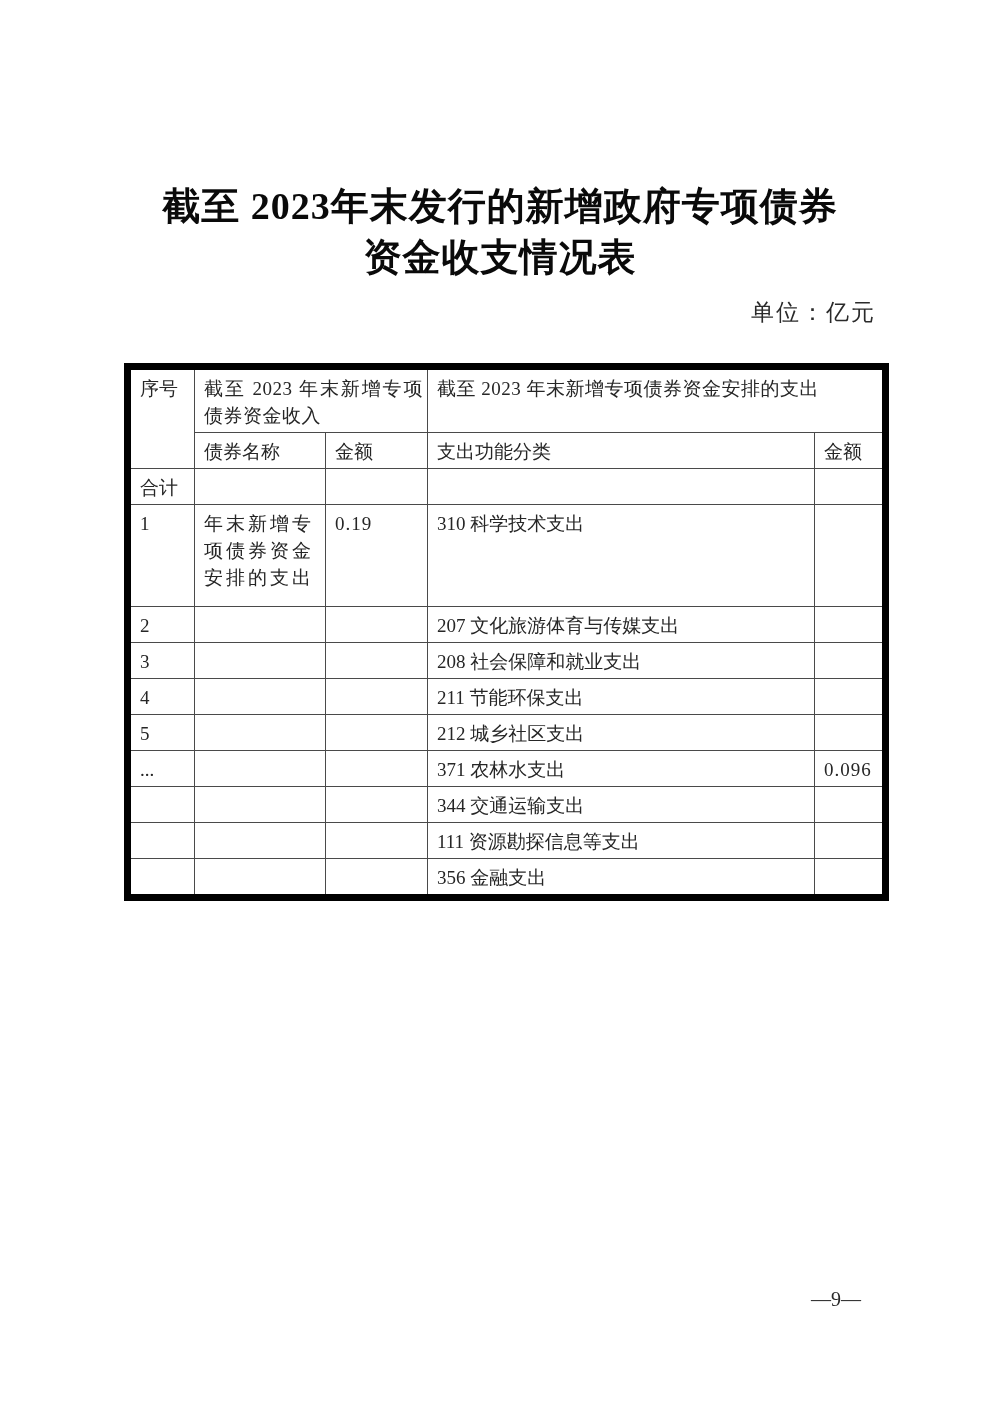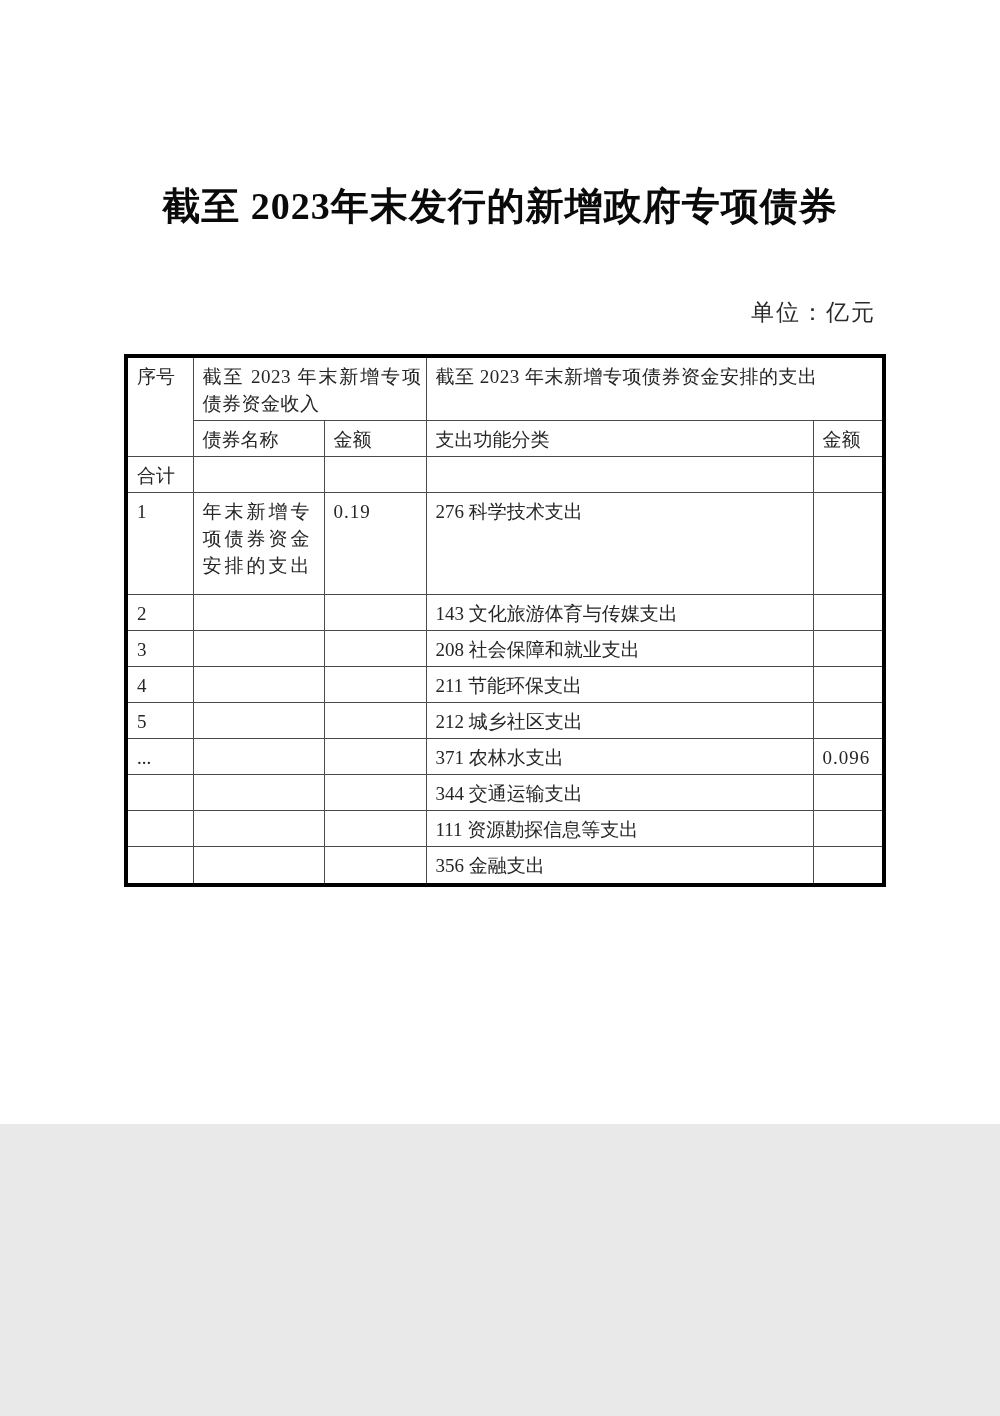--- a/index.html
+++ b/index.html
@@ -1,21 +1,21 @@
 <!DOCTYPE html>
 <html><head>
 <meta charset="utf-8">
 <style>
   * { margin: 0; padding: 0; box-sizing: border-box; }
   html, body { background: #e9e9e9; }
   body { font-family: "Liberation Serif", "DejaVu Serif", serif; }
   .page {
     position: relative;
     width: 1000px;
-    height: 1124px;
+    height: 1416px;
     margin: 0 auto;
     background: #ffffff;
     overflow: hidden;
     color: #1f1f1f;
   }
   .doc-title {
     position: absolute;
     top: 181px;
     left: 0;
     width: 1000px;
@@ -29,26 +29,26 @@
   .unit-line {
     position: absolute;
     top: 297px;
     right: 124px;
     font-size: 23px;
     color: #2a2a2a;
     letter-spacing: 2px;
   }
   table.bonds {
     position: absolute;
-    top: 354px;
+    top: 363px;
     left: 124px;
     width: 758px;
     border-collapse: collapse;
     table-layout: fixed;
-    border: 4px solid #000000;
+    border: 7px solid #000000;
   }
   table.bonds td, table.bonds th {
     border: 1px solid #4a4a4a;
     vertical-align: top;
     font-weight: normal;
     text-align: left;
     font-size: 19px;
     line-height: 27px;
     color: #262626;
     padding: 5px 4px 3px 9px;
@@ -67,20 +67,21 @@
     color: #2a2a2a;
   }
 </style>
 </head>
 <body>
 
 <div class="page">
 
   <div class="doc-title">
     <div>截至 2023年末发行的新增政府专项债券</div>
+    <div>资金收支情况表</div>
   </div>
 
   <div class="unit-line">单位：亿元</div>
 
   <table class="bonds">
     <colgroup>
       <col style="width:67px">
       <col style="width:131px">
       <col style="width:102px">
       <col style="width:387px">
@@ -102,28 +103,28 @@
         <td>合计</td>
         <td class="bond-name"></td>
         <td class="amount"></td>
         <td></td>
         <td class="amount"></td>
       </tr>
       <tr style="height:102px">
         <td>1</td>
         <td class="bond-name">年末新增专项债券资金安排的支出</td>
         <td class="amount">0.19</td>
-        <td>276 科学技术支出</td>
+        <td>310 科学技术支出</td>
         <td class="amount"></td>
       </tr>
       <tr style="height:36px">
         <td>2</td>
         <td class="bond-name"></td>
         <td class="amount"></td>
-        <td>143 文化旅游体育与传媒支出</td>
+        <td>207 文化旅游体育与传媒支出</td>
         <td class="amount"></td>
       </tr>
       <tr style="height:35px">
         <td>3</td>
         <td class="bond-name"></td>
         <td class="amount"></td>
         <td>208 社会保障和就业支出</td>
         <td class="amount"></td>
       </tr>
       <tr style="height:35px">

